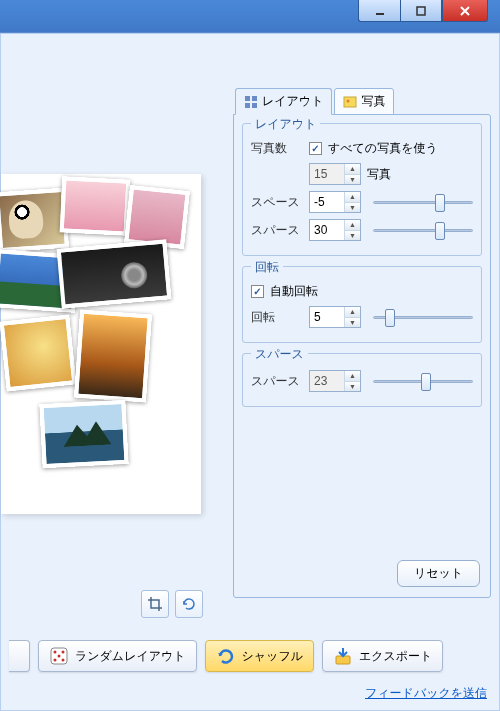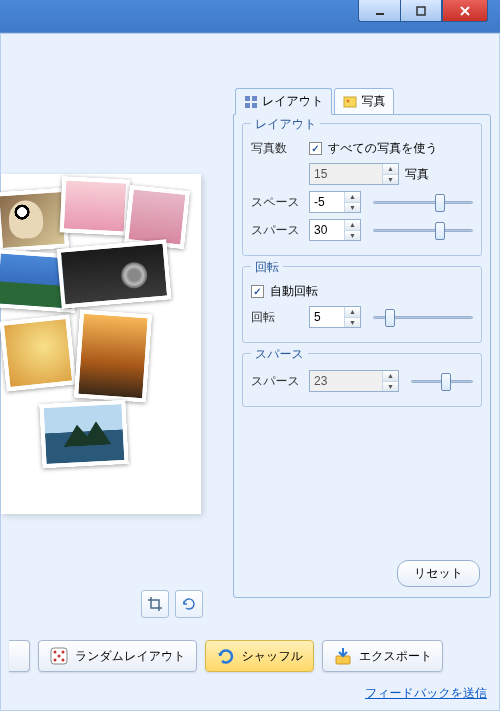--- a/index.html
+++ b/index.html
@@ -40,32 +40,32 @@
 .tab { padding:4px 8px; border:1px solid #98b8e0; background:#f8fbff; border-radius:3px 3px 0 0; display:flex; align-items:center; gap:4px; cursor:pointer;}
 .tab.active { background:#e8f1fc; border-bottom-color:#e8f1fc; }
 .tab-icon { width:14px; height:14px; display:inline-block;}
 .panel-body { border:1px solid #98b8e0; background:#e8f1fc; padding:8px 8px 12px; border-radius:0 3px 3px 3px; height:484px; position:relative;}
 
 .fieldset { border:1px solid #b0c8e8; border-radius:3px; padding:10px 8px 8px; margin-bottom:10px; position:relative;}
 .legend { position:absolute; top:-8px; left:8px; background:#e8f1fc; padding:0 4px; color:#2a5a9a;}
 .row { display:flex; align-items:center; margin:6px 0; gap:6px;}
 .row .lbl { width:52px; color:#333;}
 .spinner { display:flex; border:1px solid #98b0d0; background:#fff; height:22px;}
-.spinner.disabled { background:#f0f0f0; color:#888;gap:38px;}
+.spinner.disabled { background:#f0f0f0; color:#888;}
 .spinner input { width:34px; border:none; padding:2px 4px; background:transparent; outline:none; font-size:12px;}
 .spin-btns { width:16px; display:flex; flex-direction:column; border-left:1px solid #c8d8e8;}
 .spin-btns div { flex:1; display:flex; align-items:center; justify-content:center; cursor:pointer; font-size:7px; color:#555; background:linear-gradient(#fff,#e0e8f0);}
 .spin-btns div:first-child{border-bottom:1px solid #c8d8e8;}
 .checkbox { width:13px; height:13px; border:1px solid #888; background:#fff; display:inline-flex; align-items:center; justify-content:center; cursor:pointer; font-size:10px; color:#2a5a9a; font-weight:bold;}
 .slider { flex:1; height:22px; position:relative; margin-left:6px;}
 .slider-track { position:absolute; left:0; right:0; top:10px; height:3px; background:#b8c8e0; border:1px solid #98b0d0; border-radius:2px;}
 .slider-thumb { position:absolute; top:3px; width:10px; height:18px; background:linear-gradient(#f8fbff,#d8e8f8); border:1px solid #6a8ab8; border-radius:2px; cursor:pointer;}
 
 .reset-wrap { position:absolute; right:10px; bottom:10px;}
-.btn { padding:4px 16px; border:1px solid #98b0d0; background:linear-gradient(#fff,#e8f0fa); border-radius:11px; cursor:pointer;}
+.btn { padding:4px 16px; border:1px solid #98b0d0; background:linear-gradient(#fff,#e8f0fa); border-radius:6px; cursor:pointer;}
 
 .bottom-bar { position:absolute; left:0; right:0; bottom:30px; height:40px; display:flex; align-items:flex-start; gap:8px; padding:0 8px;}
 .big-btn { height:32px; border:1px solid #a8b8d0; background:linear-gradient(#fff,#e8eef8); border-radius:4px; display:flex; align-items:center; gap:6px; padding:0 10px; cursor:pointer; box-shadow:0 1px 2px rgba(0,0,0,0.1);}
 .big-btn.highlight { background:linear-gradient(#fff0b8,#ffd868); border-color:#d8b848;}
 .big-btn .icon { width:20px; height:20px;}
 .partial-btn { width:10px; border-radius:0 4px 4px 0; border-left:none;}
 
 .feedback { position:absolute; right:12px; bottom:8px; color:#0858c8; text-decoration:underline; cursor:pointer;}
 .shadow-edge{position:absolute;inset:0;pointer-events:none;box-shadow:0 0 18px rgba(0,0,0,0.5);}
 </style>

